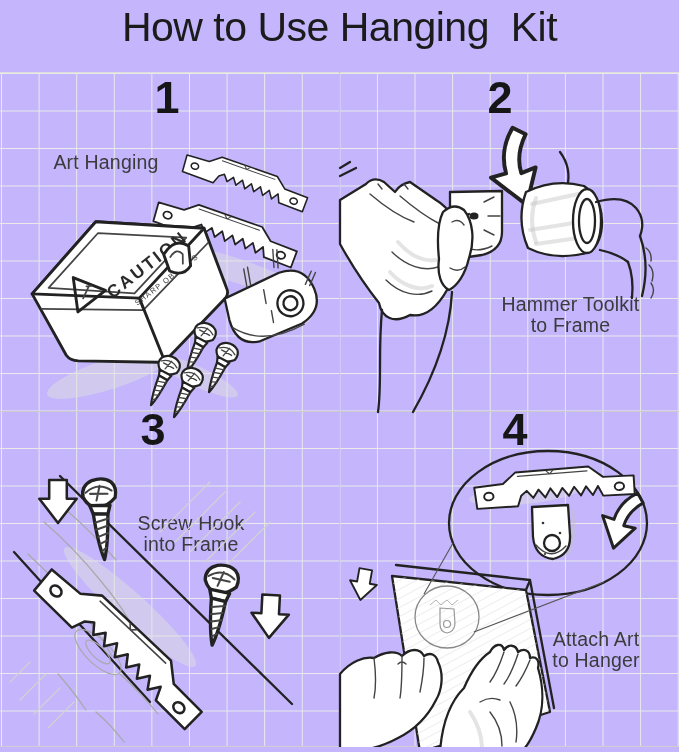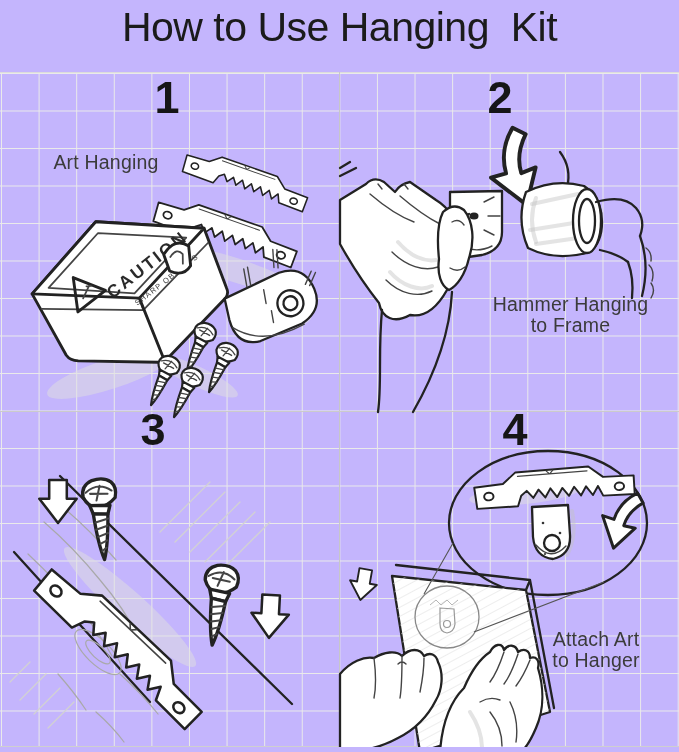--- a/index.html
+++ b/index.html
@@ -41,22 +41,26 @@
 
   <div class="abs stepnum" style="left:143px;top:75px;">1</div>
   <div class="abs stepnum" style="left:476px;top:75px;">2</div>
   <div class="abs stepnum" style="left:129px;top:407px;">3</div>
   <div class="abs stepnum" style="left:491px;top:407px;">4</div>
 
   <div class="abs lbl" style="left:26px;top:152px;width:160px;">
     <div>Art Hanging</div>
   </div>
   <div class="abs lbl" style="left:478px;top:294px;width:185px;">
-    <div>Hammer Hanging</div>
+    <div>Hammer Toolkit</div>
     <div>to Frame</div>
+  </div>
+  <div class="abs lbl" style="left:108px;top:513px;width:166px;">
+    <div>Screw Hook</div>
+    <div>into Frame</div>
   </div>
   <div class="abs lbl" style="left:508px;top:629px;width:176px;">
     <div>Attach Art</div>
     <div>to Hanger</div>
   </div>
 
   <svg class="abs" style="left:0;top:72px;" width="679" height="675" viewBox="0 0 679 675">
     <defs>
       <g id="sawtooth">
         <path class="inkf" d="M0,14 L34,13 L50,1 L136,3 L152,17 L188,19 L187,41 L150,39 L145,27 L138,37 L131,26 L124,36 L117,25 L110,35 L103,25 L96,35 L89,24 L82,34 L75,24 L68,33 L61,24 L54,29 L49,41 L1,39 Z"></path>

